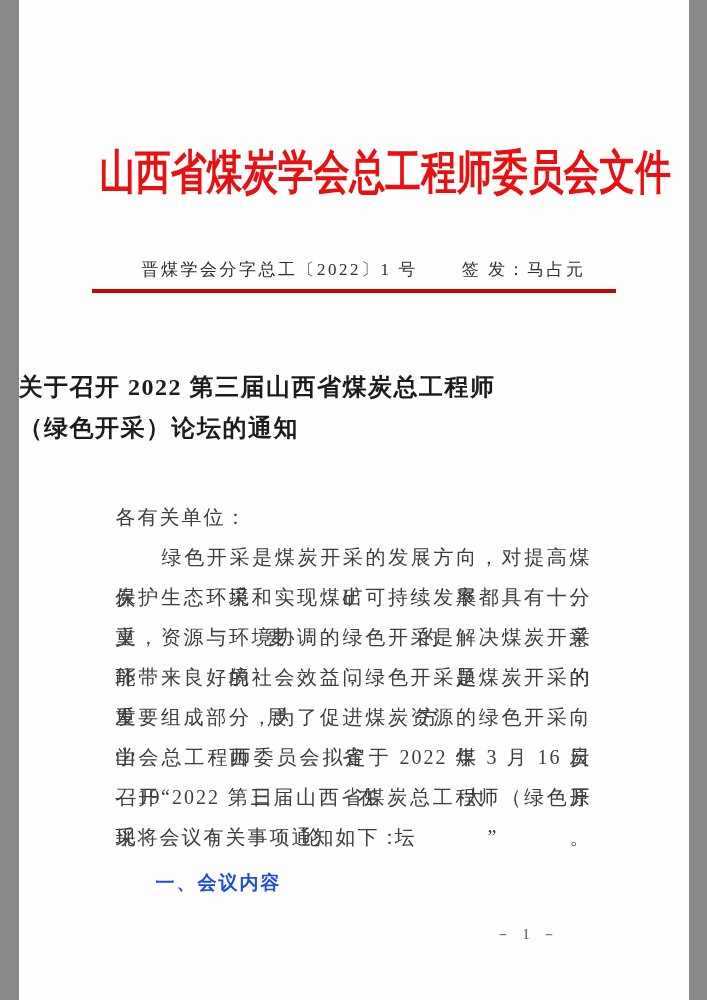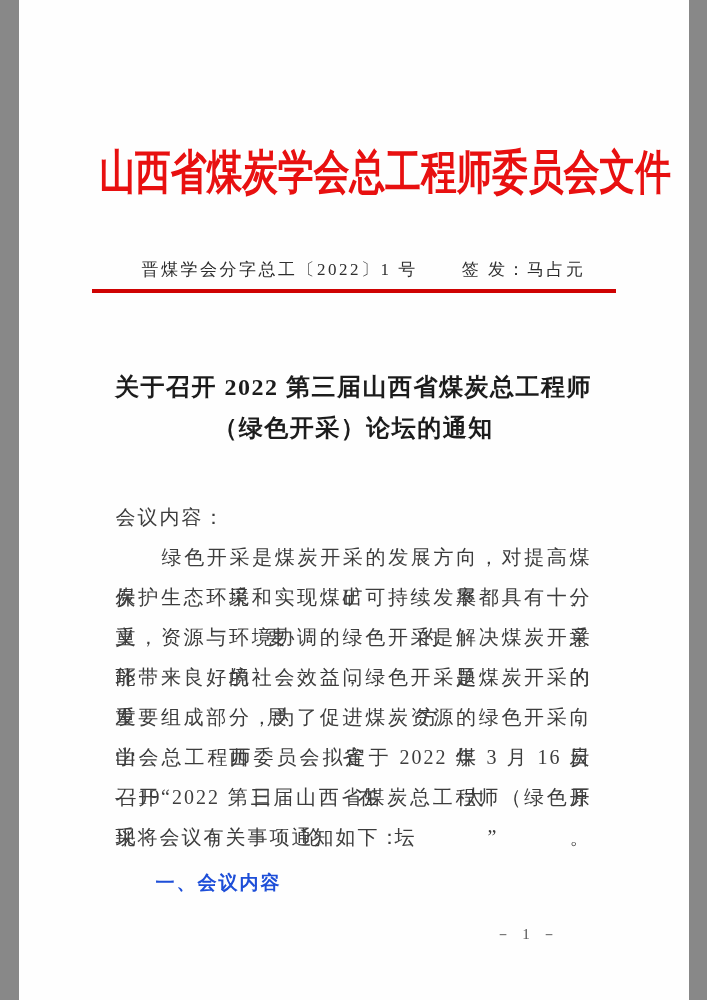--- a/index.html
+++ b/index.html
@@ -46,21 +46,20 @@
 
   .red-rule {
     margin: 8px auto 0 auto;
     width: 524px;
     height: 4px;
     background: #cf0303;
   }
 
   .doc-title {
     margin-top: 74px;
-    text-align: center;
     font-weight: bold;
     color: #1c1c1c;
     font-size: 24px;
     line-height: 41px;
     letter-spacing: 1.5px;
   }
 
   .body-block {
     margin: 48px 97px 0 97px;
     color: #3d3d3d;
@@ -115,21 +114,21 @@
   </div>
 
   <div class="red-rule"></div>
 
   <div class="doc-title">
     <div>关于召开 2022 第三届山西省煤炭总工程师</div>
     <div>（绿色开采）论坛的通知</div>
   </div>
 
   <div class="body-block">
-    <div class="bline plain">会议内容：</div>
+    <div class="bline plain">各有关单位：</div>
 
     <div class="bline fill indent">绿色开采是煤炭开采的发展方向，对提高煤炭采出率、</div>
     <div class="bline fill">保护生态环境和实现煤矿可持续发展都具有十分重要的意</div>
     <div class="bline fill">义，资源与环境协调的绿色开采是解决煤炭开采环境问题的</div>
     <div class="bline fill">能带来良好的社会效益，绿色开采是煤炭开采的发展方向</div>
     <div class="bline fill">重要组成部分，为了促进煤炭资源的绿色开采，山西省煤炭</div>
     <div class="bline fill">学会总工程师委员会拟定于 2022 年 3 月 16 日—19 日在太原</div>
     <div class="bline fill">召开“2022 第三届山西省煤炭总工程师（绿色开采）论坛”。</div>
     <div class="bline plain">现将会议有关事项通知如下：</div>
 

